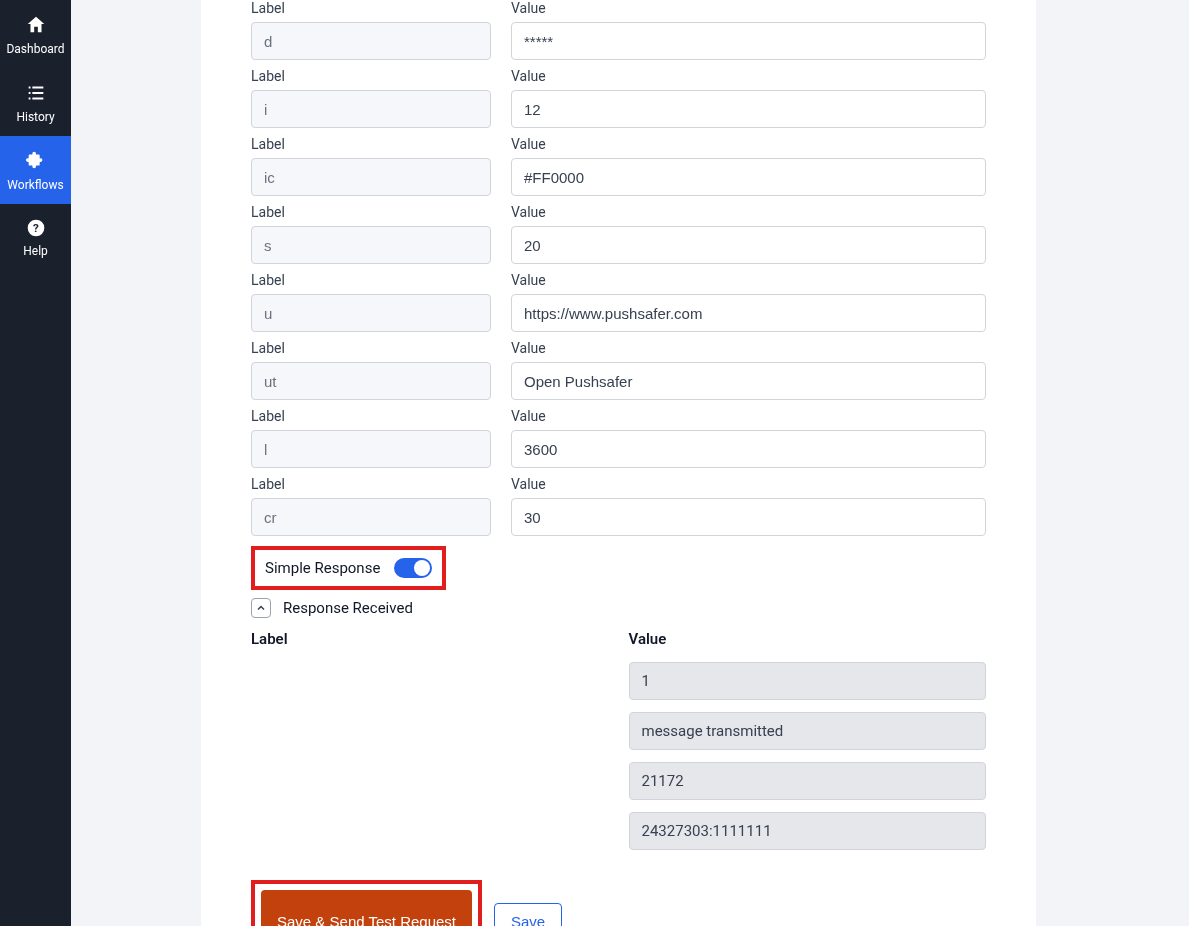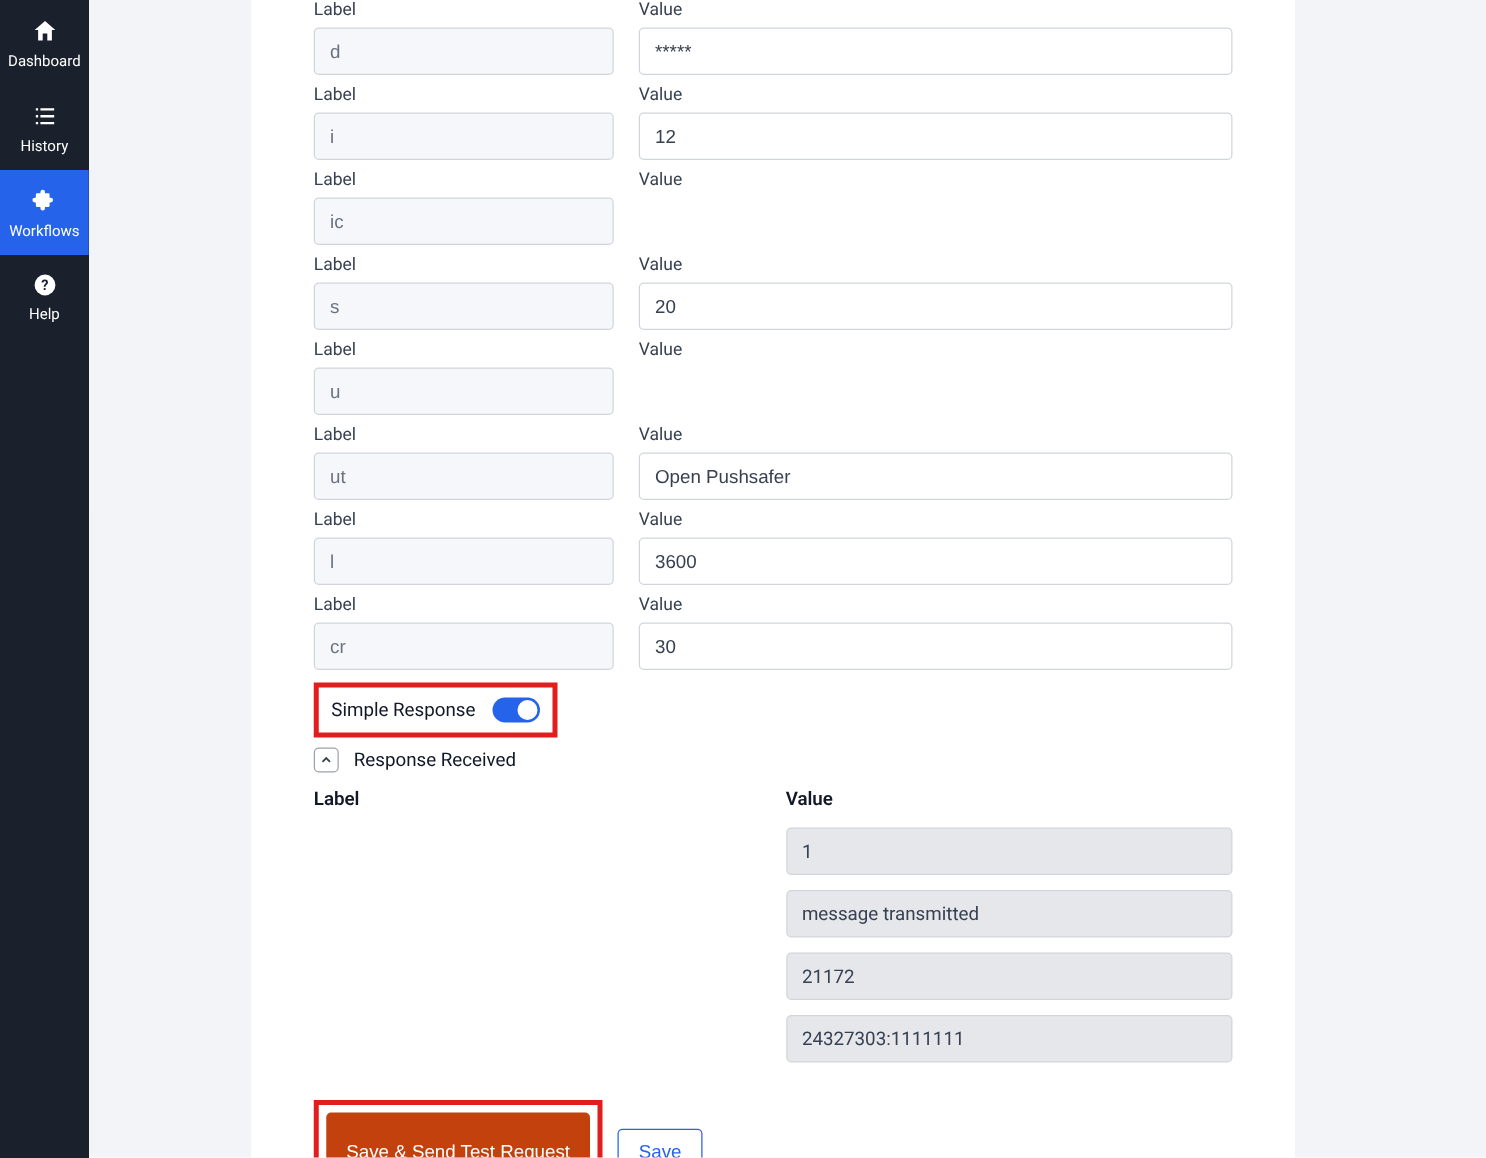--- a/index.html
+++ b/index.html
@@ -226,29 +226,29 @@
         <div class="row">
           <div class="col-label"><span class="field-label">Label</span><input type="text" class="tf dim" value="d" style=""></div>
           <div class="col-value"><span class="field-label">Value</span><input type="text" class="tf" value="*****" style=""></div>
         </div>
         <div class="row">
           <div class="col-label"><span class="field-label">Label</span><input type="text" class="tf dim" value="i" style=""></div>
           <div class="col-value"><span class="field-label">Value</span><input type="text" class="tf" value="12" style=""></div>
         </div>
         <div class="row">
           <div class="col-label"><span class="field-label">Label</span><input type="text" class="tf dim" value="ic" style=""></div>
-          <div class="col-value"><span class="field-label">Value</span></div>
+          <div class="col-value"><span class="field-label">Value</span><input type="text" class="tf" value="#FF0000" style=""></div>
         </div>
         <div class="row">
           <div class="col-label"><span class="field-label">Label</span><input type="text" class="tf dim" value="s" style=""></div>
           <div class="col-value"><span class="field-label">Value</span><input type="text" class="tf" value="20" style=""></div>
         </div>
         <div class="row">
           <div class="col-label"><span class="field-label">Label</span><input type="text" class="tf dim" value="u" style=""></div>
-          <div class="col-value"><span class="field-label">Value</span></div>
+          <div class="col-value"><span class="field-label">Value</span><input type="text" class="tf" value="https://www.pushsafer.com" style=""></div>
         </div>
         <div class="row">
           <div class="col-label"><span class="field-label">Label</span><input type="text" class="tf dim" value="ut" style=""></div>
           <div class="col-value"><span class="field-label">Value</span><input type="text" class="tf" value="Open Pushsafer" style=""></div>
         </div>
         <div class="row">
           <div class="col-label"><span class="field-label">Label</span><input type="text" class="tf dim" value="l" style=""></div>
           <div class="col-value"><span class="field-label">Value</span><input type="text" class="tf" value="3600" style=""></div>
         </div>
         <div class="row">

